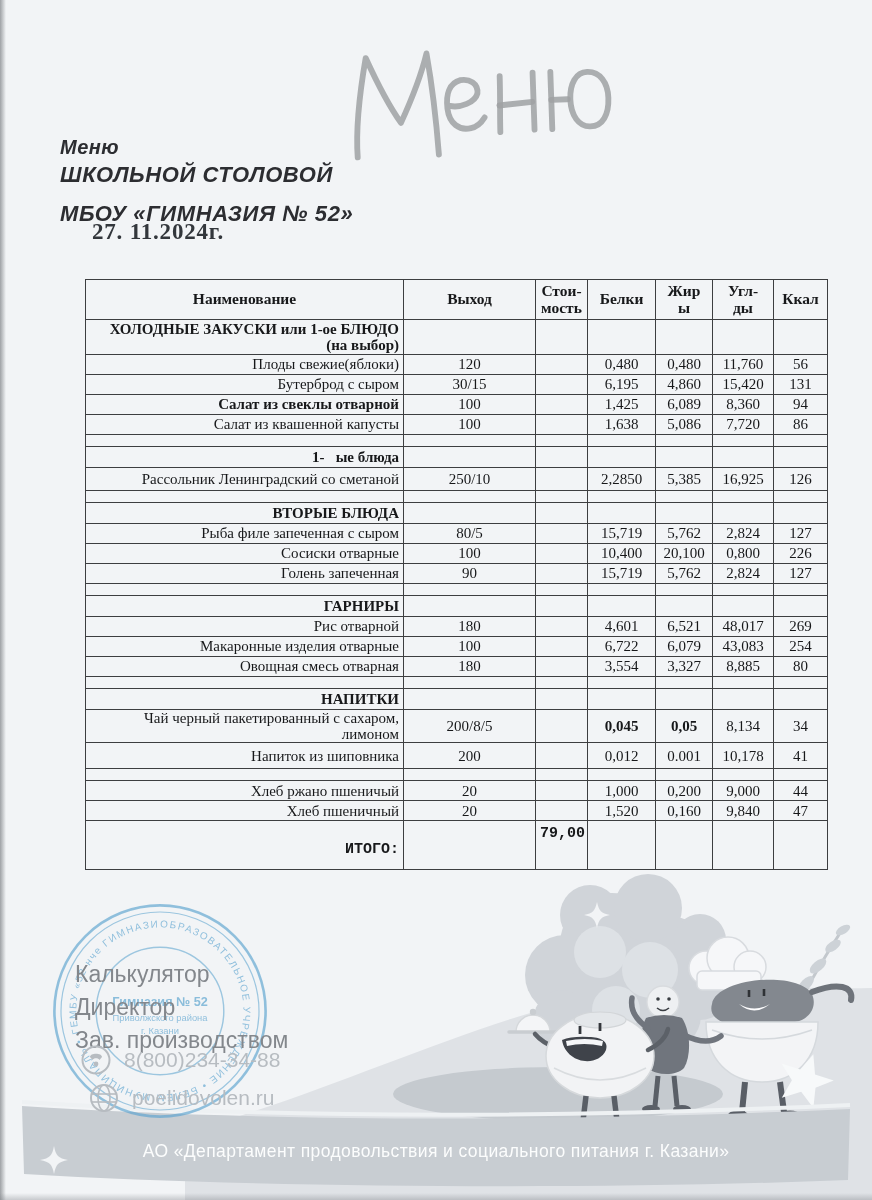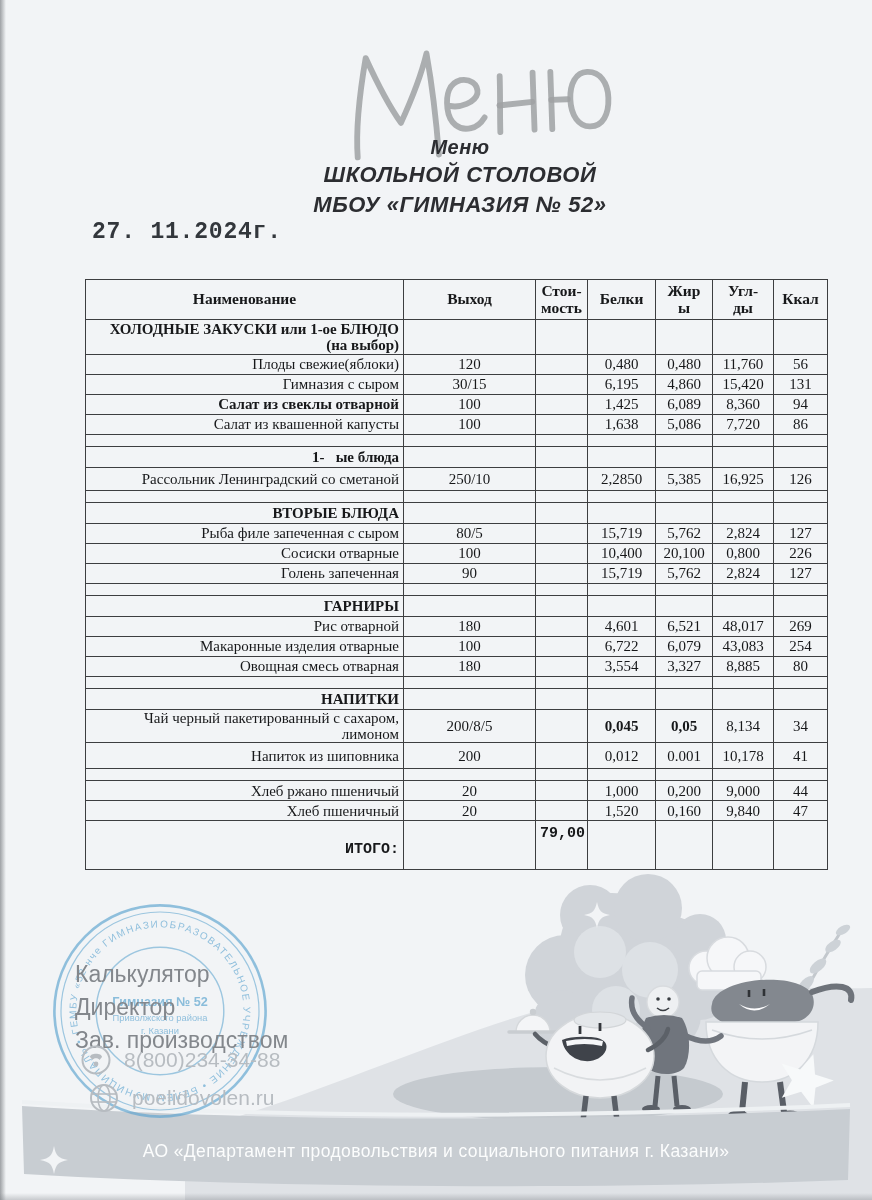--- a/index.html
+++ b/index.html
@@ -8,27 +8,27 @@
   .edge-left{position:absolute;left:0;top:0;width:6px;height:1200px;z-index:9;
         background:linear-gradient(90deg,rgba(90,94,99,.55),rgba(90,94,99,0));}
   .edge-bottom{position:absolute;left:0;bottom:0;width:100%;height:7px;z-index:9;
         background:linear-gradient(0deg,rgba(120,124,130,.35),rgba(120,124,130,0));}
 
   
   .hand-title{position:absolute;left:338px;top:40px;width:330px;height:118px;transform:rotate(-2deg);}
   .hand-title path{stroke:#9fa1a3;stroke-width:4.6;fill:none;stroke-linecap:round;stroke-linejoin:round;opacity:.85;}
 
   
-  .titles{position:absolute;left:60px;top:136px;width:800px;text-align:center;
+  .titles{position:absolute;left:60px;top:136px;width:800px;text-align:left;
           font-family:"Liberation Sans",sans-serif;font-weight:bold;font-style:italic;color:#2c2d31;}
   .titles .t1{font-size:20px;margin-bottom:3px;letter-spacing:.5px;}
-  .titles .t2{font-size:22px;margin-bottom:4px;letter-spacing:.6px;}
+  .titles .t2{font-size:22px;margin-bottom:13px;letter-spacing:.6px;}
   .titles .t3{font-size:22px;letter-spacing:.6px;}
 
-  .date{position:absolute;left:92px;top:219px;font-family:Liberation Mono, monospace;
+  .date{position:absolute;left:92px;top:219px;font-family:Liberation Serif, serif;
         font-weight:bold;font-size:23px;color:#33373c;letter-spacing:.8px;}
 
   
   table.menu{position:absolute;left:85px;top:279px;width:742px;border-collapse:collapse;
              table-layout:fixed;}
   table.menu th,table.menu td{border:1px solid #3d3e40;color:#17181a;padding:0 4px;
              text-align:center;vertical-align:middle;overflow:hidden;line-height:1.08;font-size:15px;}
   table.menu th{font-weight:bold;white-space:pre-line;font-size:15.5px;height:39px;}
   table.menu td.c0{text-align:right;padding-left:7px;}
   .r-section2 td{font-weight:bold;height:34px;font-size:15.5px;}
@@ -123,21 +123,21 @@
         <tr class="r-normal">
           <td class="c0">Плоды свежие(яблоки)</td>
           <td class="c1">120</td>
           <td class="c2"></td>
           <td class="c3">0,480</td>
           <td class="c4">0,480</td>
           <td class="c5">11,760</td>
           <td class="c6">56</td>
         </tr>
         <tr class="r-normal">
-          <td class="c0">Гимназия с сыром</td>
+          <td class="c0">Бутерброд с сыром</td>
           <td class="c1">30/15</td>
           <td class="c2"></td>
           <td class="c3">6,195</td>
           <td class="c4">4,860</td>
           <td class="c5">15,420</td>
           <td class="c6">131</td>
         </tr>
         <tr class="r-boldname">
           <td class="c0">Салат из свеклы отварной</td>
           <td class="c1">100</td>

